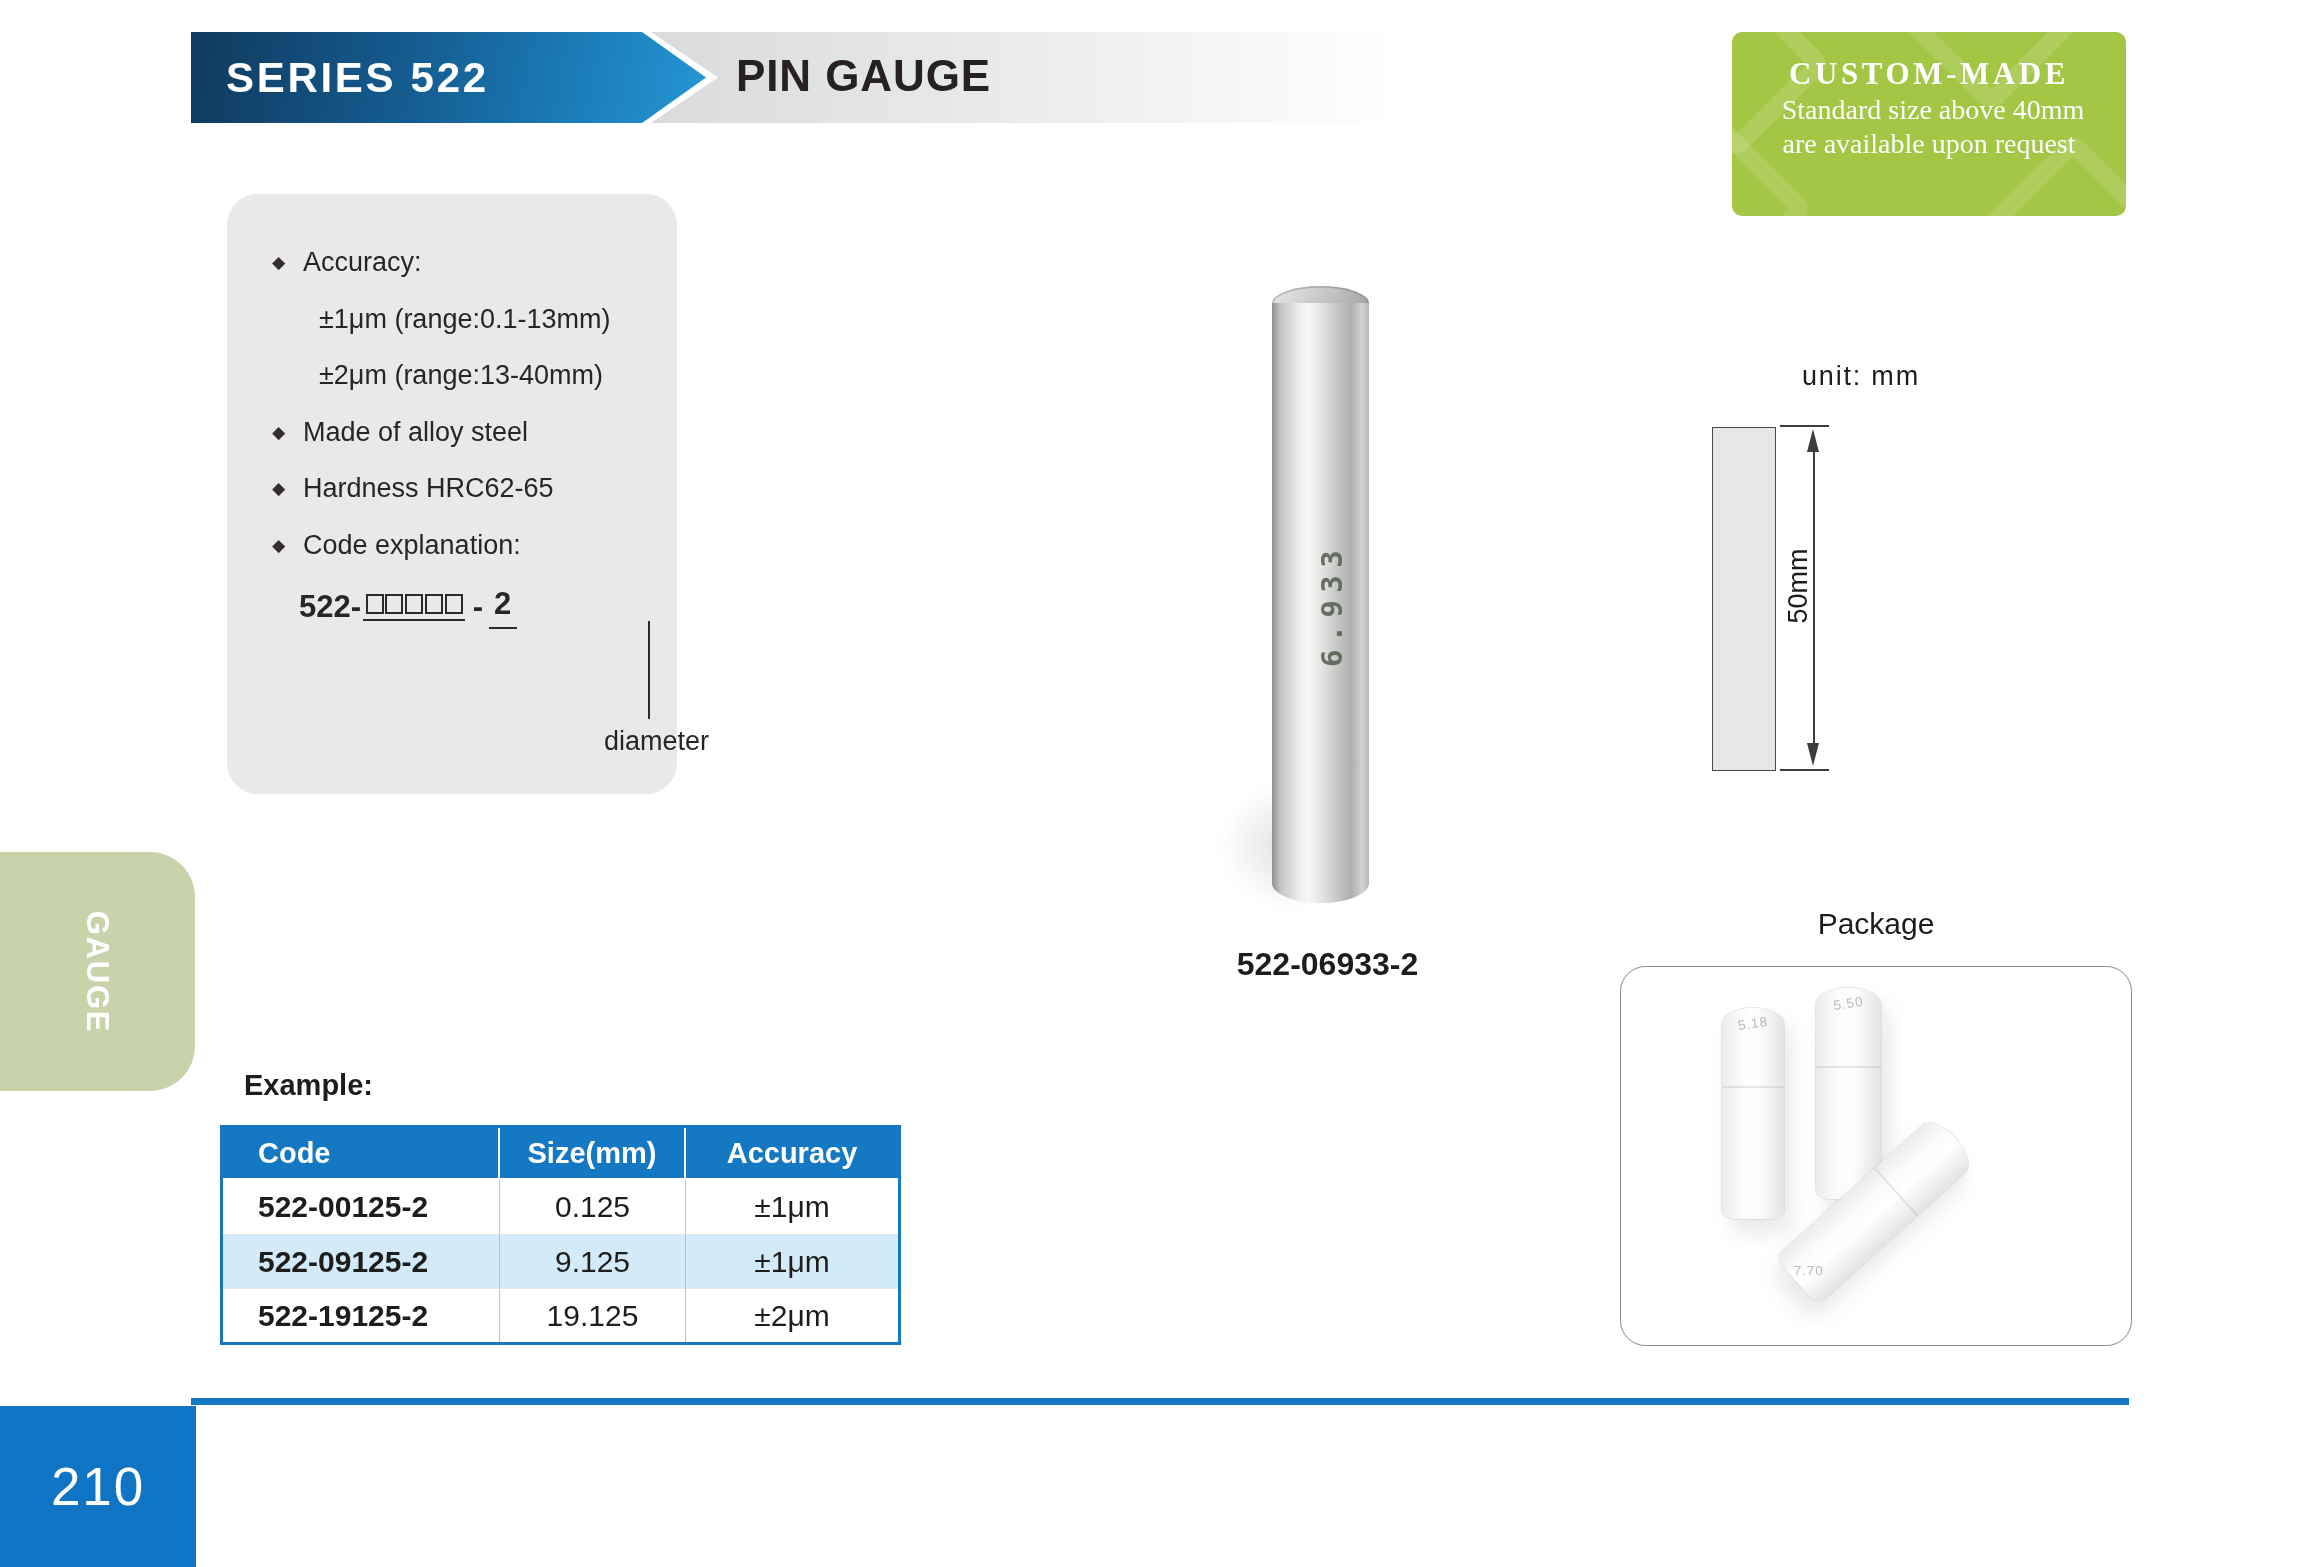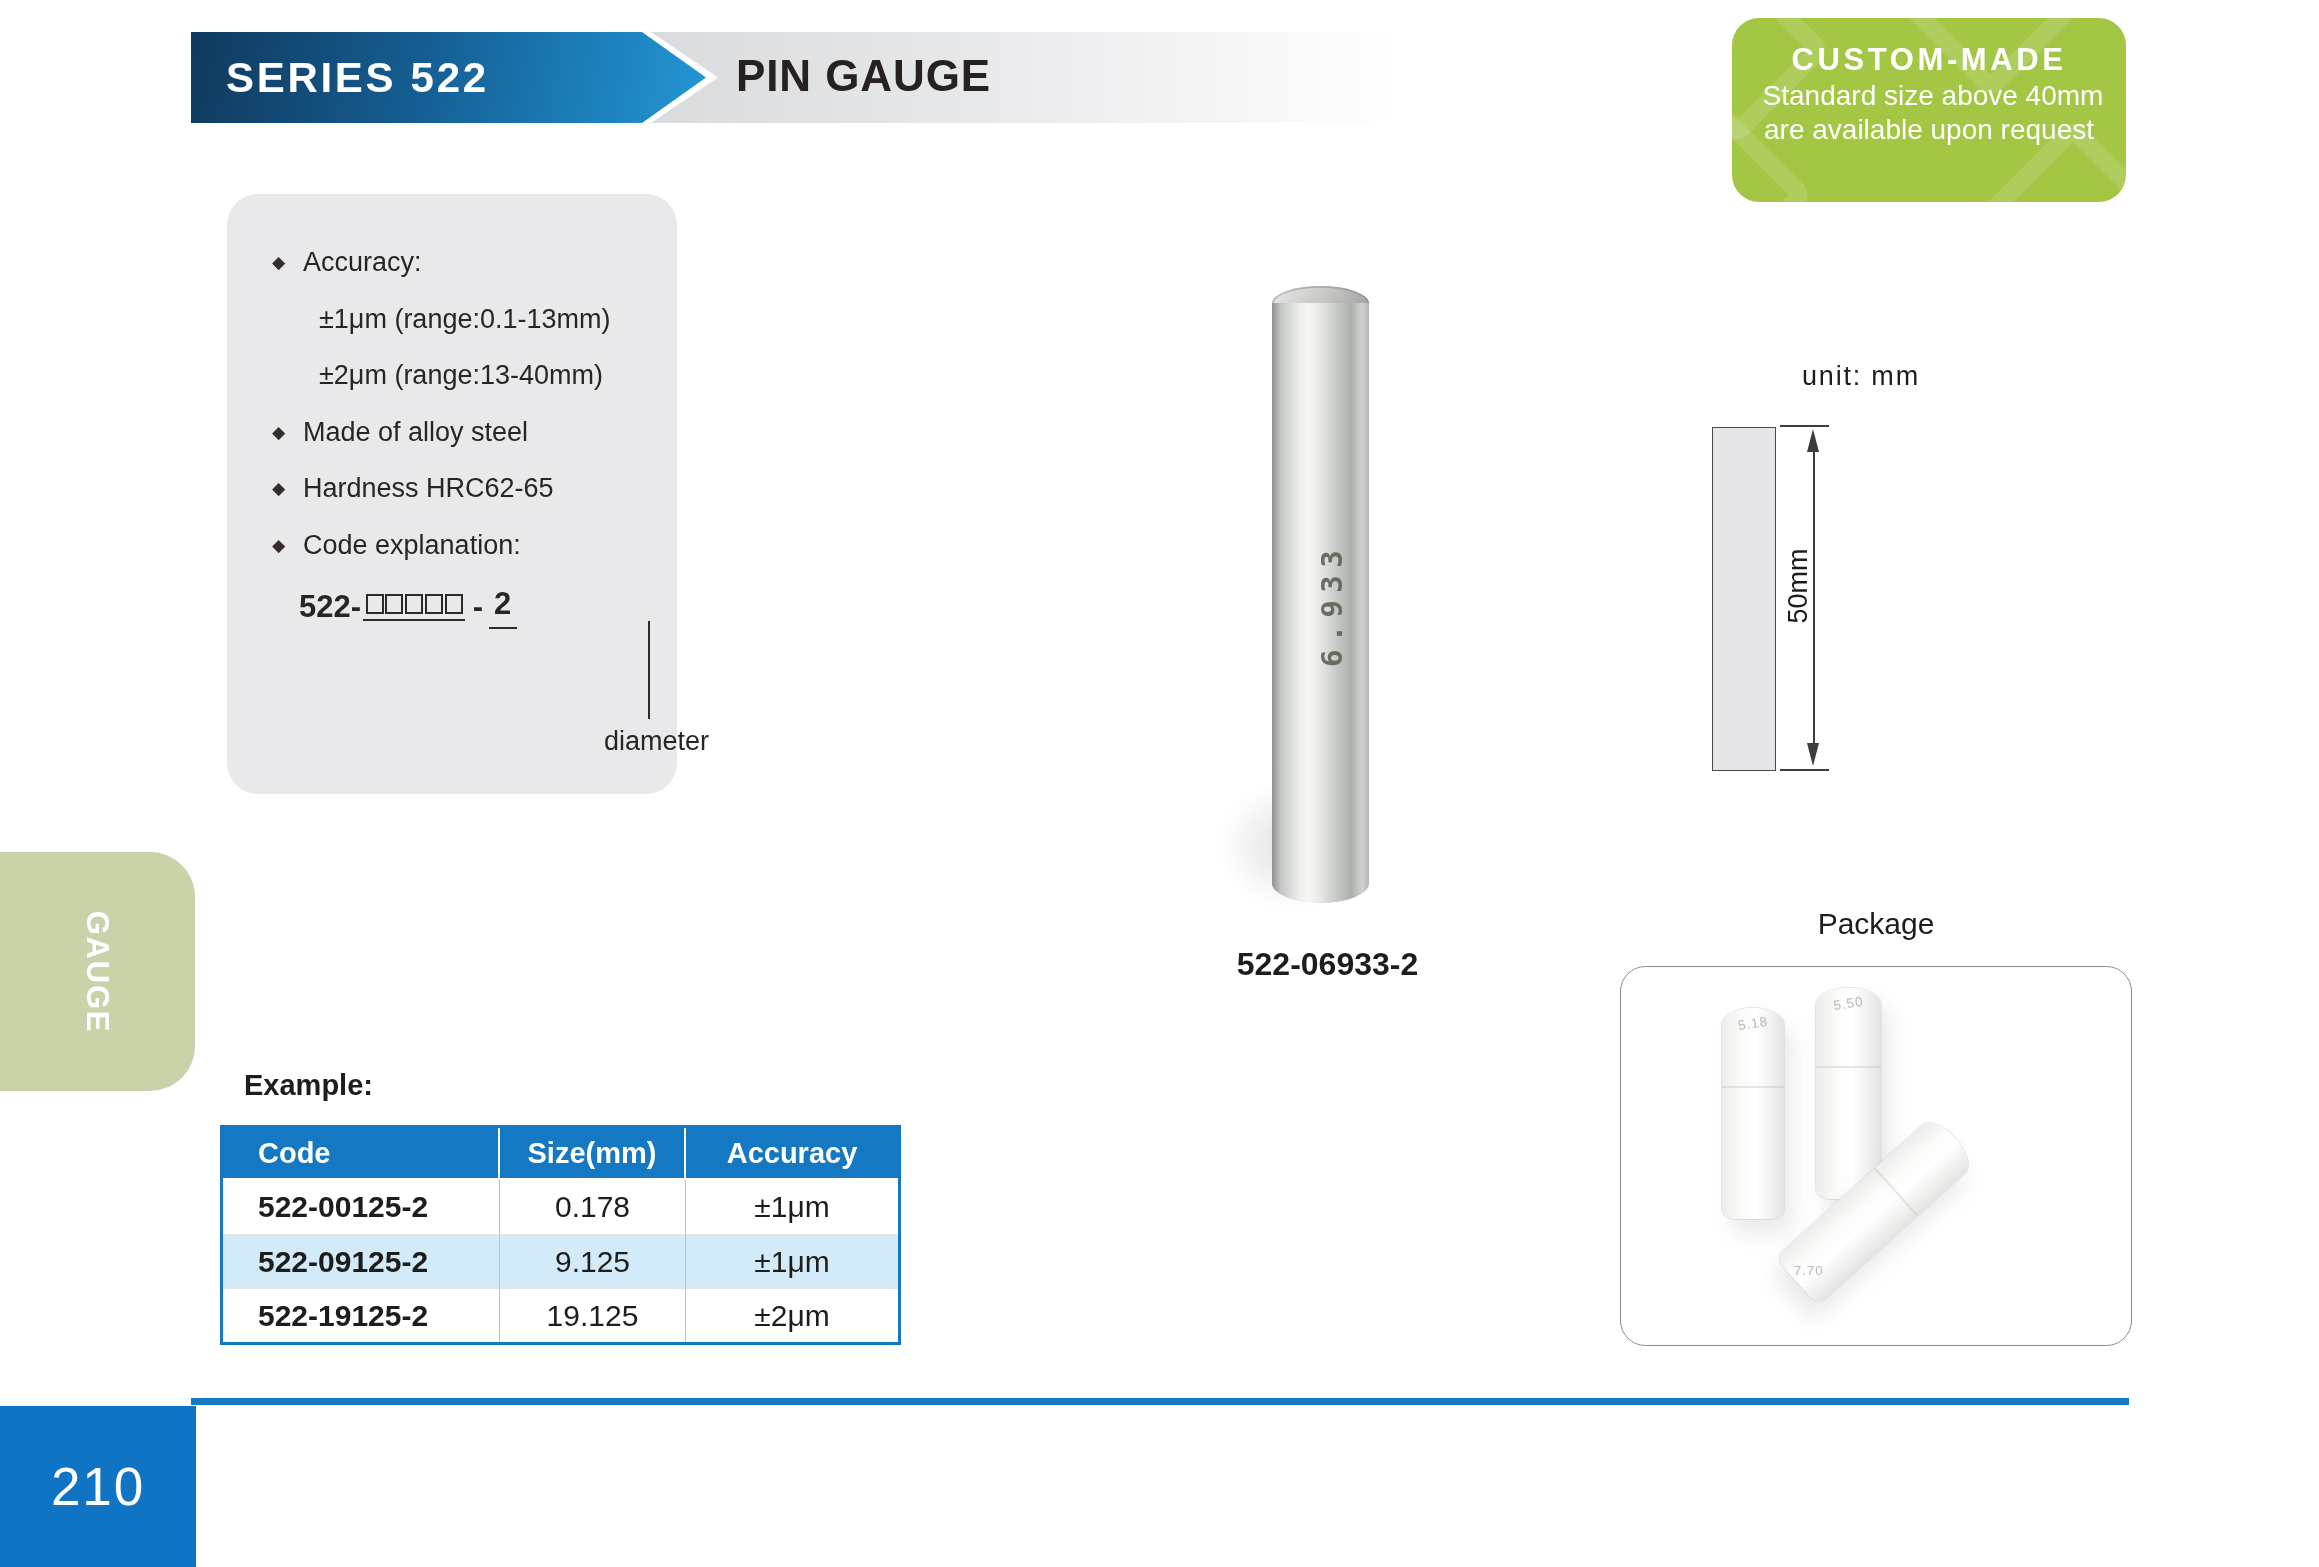--- a/index.html
+++ b/index.html
@@ -27,22 +27,22 @@
   .series-label {
     margin-left:35px; color:#ffffff; font-size:42px; font-weight:900; letter-spacing:2.7px;
   }
   .page-title {
     position:absolute; left:736px; top:32px; height:88px; display:flex; align-items:center;
     font-size:44px; font-weight:900; color:#272120; letter-spacing:0.9px;
   }
 
   
   .badge {
-    position:absolute; left:1732px; top:18px; width:394px; height:184px;
-    background:#a4c645; border-radius:27px; overflow:hidden; color:#ffffff; text-align:center;
+    position:absolute; left:1732px; top:32px; width:394px; height:184px;
+    background:#a4c645; border-radius:10px; overflow:hidden; color:#ffffff; text-align:center;font-family:Liberation Serif, serif;
   }
   .badge-deco { position:absolute; border:18px solid rgba(255,255,255,0.13); width:136px; height:136px; transform:rotate(45deg); border-radius:16.4px; }
   .badge-deco.d1 { left:-64px; top:-36px; }
   .badge-deco.d2 { left:-82px; top:109px; }
   .badge-deco.d3 { left:191px; top:-82px; }
   .badge-deco.d4 { left:273px; top:127px; }
   .badge-title { position:relative; margin-top:23.6px; font-size:31px; font-weight:bold; letter-spacing:3.6px; }
   .badge-line { position:relative; font-size:28px; line-height:34px; }
   .badge-line.first { margin-top:1px;padding-left:8px; }
 
@@ -243,21 +243,21 @@
     <thead>
       <tr>
         <th>Code</th>
         <th>Size(mm)</th>
         <th>Accuracy</th>
       </tr>
     </thead>
     <tbody>
       <tr>
         <td class="code">522-00125-2</td>
-        <td>0.178</td>
+        <td>0.125</td>
         <td>±1μm</td>
       </tr>
       <tr class="hl">
         <td class="code">522-09125-2</td>
         <td>9.125</td>
         <td>±1μm</td>
       </tr>
       <tr>
         <td class="code">522-19125-2</td>
         <td>19.125</td>

